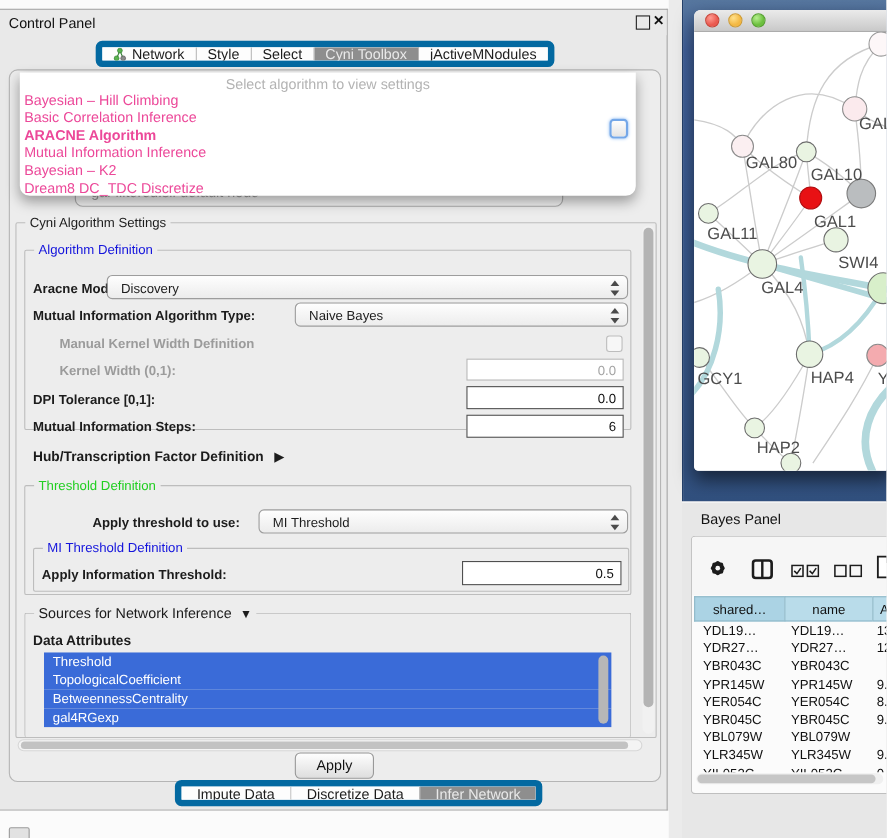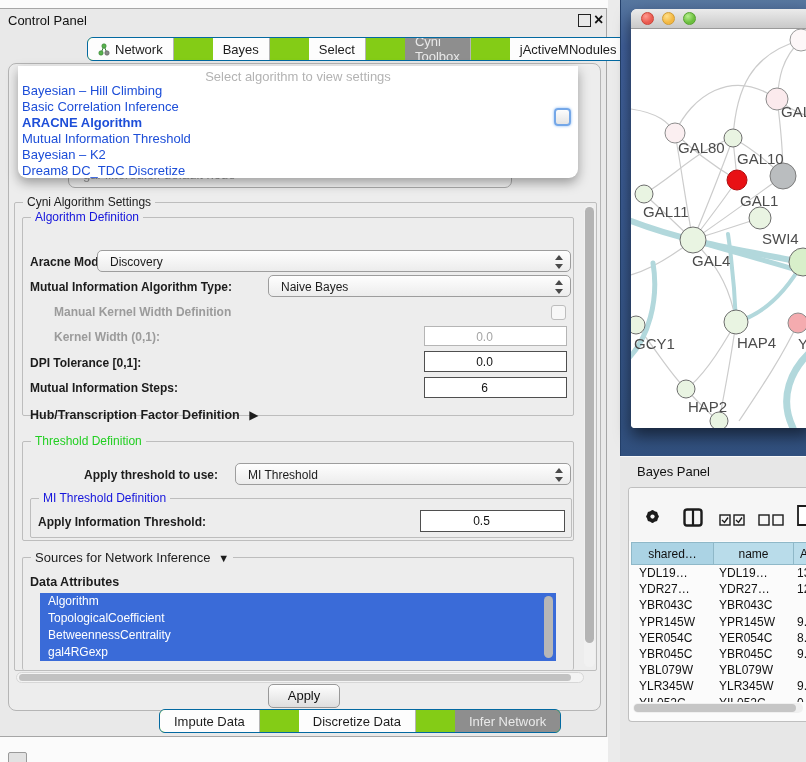--- a/index.html
+++ b/index.html
@@ -10,22 +10,22 @@
   
   .cp-top-strip{left:0;top:0;width:608px;height:8px;background:#fbfbfb;}
   .cp-window{left:0;top:8px;width:607px;height:729px;background:#e9e9e9;
     border:1px solid #a6a6a6;border-left:none;box-sizing:border-box;}
   .cp-titlebar{left:0;top:0;width:100%;height:23px;background:#e9e9e9;}
   .cp-title{left:8px;top:4px;font-size:13px;color:#111;}
   .float-ico{left:578px;top:5px;width:11px;height:11px;border:1.6px solid #222;background:transparent;}
   .close-ico{left:594px;top:0px;font-size:16px;font-weight:bold;color:#111;line-height:22px;}
 
   
-  .seg-wrap{display:flex;border:1px solid #0369a1;border-radius:6px;overflow:hidden;
-    background:#84cc16;box-sizing:border-box;height:24px;gap:39px;}
+  .seg-wrap{display:flex;border:6px solid #0369a1;border-radius:6px;overflow:hidden;
+    background:#ffffff;box-sizing:border-box;height:24px;}
   .seg{display:flex;align-items:center;justify-content:center;font-size:13px;color:#1c1c1c;
     border-right:1px solid #b5b5b5;background:#fdfdfd;padding:0 10px;box-sizing:border-box;}
   .seg:last-child{border-right:none;}
   .seg.sel{background:#8e8e8e;color:#e9e9e9;}
   .top-tabs{left:87px;top:28px;}
   .bottom-tabs{left:148px;top:700px;margin-left:11px;}
 
   
   .content-box{left:8px;top:54px;width:593px;height:648px;background:#ededed;
     border:1px solid #b5b5b5;border-radius:8px;box-sizing:border-box;}
@@ -42,30 +42,30 @@
   .combo{position:absolute;height:22px;border:1px solid #9d9d9d;border-radius:5px;
     background:linear-gradient(#fefefe,#ececec);box-sizing:border-box;font-size:12px;color:#1c1c1c;}
   .combo .val{position:absolute;left:12px;top:4px;white-space:nowrap;}
   .stepper{position:absolute;right:7px;top:4px;width:9px;height:14px;}
   .stepper:before{content:"";position:absolute;left:1px;top:0;border-left:4px solid transparent;
     border-right:4px solid transparent;border-bottom:5px solid #4a4a4a;}
   .stepper:after{content:"";position:absolute;left:1px;bottom:0;border-left:4px solid transparent;
     border-right:4px solid transparent;border-top:5px solid #4a4a4a;}
 
   .field{position:absolute;background:#fff;border:1px solid #4f4f4f;box-sizing:border-box;
-    font-size:12px;color:#111;text-align:center;padding:3px 22px 0 0;}
+    font-size:12px;color:#111;text-align:right;padding:3px 6px 0 0;}
   .field.dis{border:1px solid #b5b5b5;color:#a5a5a5;}
 
   .checkbox{position:absolute;width:13px;height:13px;border:1px solid #bdbdbd;border-radius:3px;background:#f7f7f7;}
 
   
   .popup{left:18px;top:57px;width:560px;height:112px;background:#fff;
     border-radius:0 0 9px 9px;box-shadow:0 5px 12px rgba(0,0,0,.35);z-index:40;}
   .popup .hint{position:absolute;left:0;top:3px;width:100%;text-align:center;font-size:13px;color:#b3b3b3;}
-  .popup .item{position:absolute;left:4px;font-size:13px;color:#1d4ed8;white-space:nowrap;}
+  .popup .item{position:absolute;left:4px;font-size:13px;color:#ec4899;white-space:nowrap;}
   .popup .item.bold{font-weight:bold;}
   .combo-behind{left:68px;top:151px;width:444px;height:28px;border:1px solid #ababab;border-radius:7px;
     background:#f3f3f3;z-index:10;box-sizing:border-box;font-size:13px;color:#9a9a9a;}
   .combo-behind span{position:absolute;left:14px;top:6px;}
   .combo-frag{left:554px;top:99px;width:17px;height:18px;border:2px solid #74a7e8;border-radius:4px;
     background:linear-gradient(#fdfdfd,#e4e4e4);z-index:45;box-shadow:0 0 3px #86b8f4;box-sizing:border-box;}
 
   
   .attr-list{left:40px;top:584px;width:516px;height:71px;overflow:hidden;}
   .attr-item{height:17px;background:#3a6bd8;color:#fff;font-size:12px;padding-left:8px;line-height:17px;}
@@ -138,21 +138,21 @@
               <line x1="6" y1="3" x2="3" y2="10" stroke="#2f7d2f" stroke-width="1"></line>
               <line x1="6" y1="3" x2="9" y2="10" stroke="#2f7d2f" stroke-width="1"></line>
               <circle cx="6" cy="3" r="2.2" fill="#5ab34e" stroke="#2f7d2f" stroke-width=".6"></circle>
               <circle cx="3" cy="10" r="2.2" fill="#5ab34e" stroke="#2f7d2f" stroke-width=".6"></circle>
               <circle cx="9" cy="10" r="2.2" fill="#8a8a8a" stroke="#555" stroke-width=".6"></circle>
             </svg>
         </span>
         <span>Network</span>
       </div>
       <div class="seg">
-          <span>Bayes</span>
+          <span>Style</span>
         </div>
       <div class="seg">
           <span>Select</span>
         </div>
       <div class="seg sel">
           <span>Cyni Toolbox</span>
         </div>
       <div class="seg">
           <span>jActiveMNodules</span>
         </div>
@@ -163,33 +163,33 @@
     <div class="abs combo-behind">
       <span>gal-filtered.sif default node</span>
     </div>
     <div class="abs combo-frag"></div>
 
     <div class="abs popup">
       <div class="hint">Select algorithm to view settings</div>
       <div class="item" style="top:17px">Bayesian – Hill Climbing</div>
       <div class="item" style="top:33px">Basic Correlation Inference</div>
       <div class="item bold" style="top:49px">ARACNE Algorithm</div>
-      <div class="item" style="top:65px">Mutual Information Threshold</div>
+      <div class="item" style="top:65px">Mutual Information Inference</div>
       <div class="item" style="top:81px">Bayesian – K2</div>
       <div class="item" style="top:97px">Dream8 DC_TDC Discretize</div>
     </div>
 
     <div class="grp" style="left:14px;top:193px;width:583px;height:469px;">
       <div class="gtitle">Cyni Algorithm Settings</div>
     </div>
     <div class="abs vscroll">
         <div class="thumb"></div>
       </div>
 
-    <div class="grp" style="left:22px;top:208px;width:552px;height:199px;">
+    <div class="grp" style="left:22px;top:218px;width:552px;height:164px;">
       <div class="gtitle blue">Algorithm Definition</div>
     </div>
     <div class="lbl" style="left:30px;top:246px;">Aracne Mode:</div>
     <div class="combo" style="left:97px;top:241px;width:474px;">
       <span class="val">Discovery</span>
       <span class="stepper"></span>
     </div>
     <div class="lbl" style="left:30px;top:271px;">Mutual Information Algorithm Type:</div>
     <div class="combo" style="left:268px;top:266px;width:303px;">
       <span class="val">Naive Bayes</span>
@@ -224,21 +224,21 @@
     <div class="field" style="left:420px;top:501px;width:145px;height:22px;">0.5</div>
 
     <div class="grp" style="left:22px;top:548px;width:552px;height:113px;border-bottom:none;">
       <div class="gtitle" style="font-size:13px;">
         <span>Sources for Network Inference</span>
         <span style="margin-left:4px;font-size:11px;">▼</span>
       </div>
     </div>
     <div class="lbl" style="left:30px;top:566px;font-size:12.5px;">Data Attributes</div>
     <div class="abs attr-list">
-      <div class="attr-item">Algorithm</div>
+      <div class="attr-item">Threshold</div>
       <div class="attr-item">TopologicalCoefficient</div>
       <div class="attr-item">BetweennessCentrality</div>
       <div class="attr-item">gal4RGexp</div>
       <div class="list-scroll"></div>
     </div>
 
     <div class="abs hscroll">
         <div class="thumb"></div>
       </div>
 

